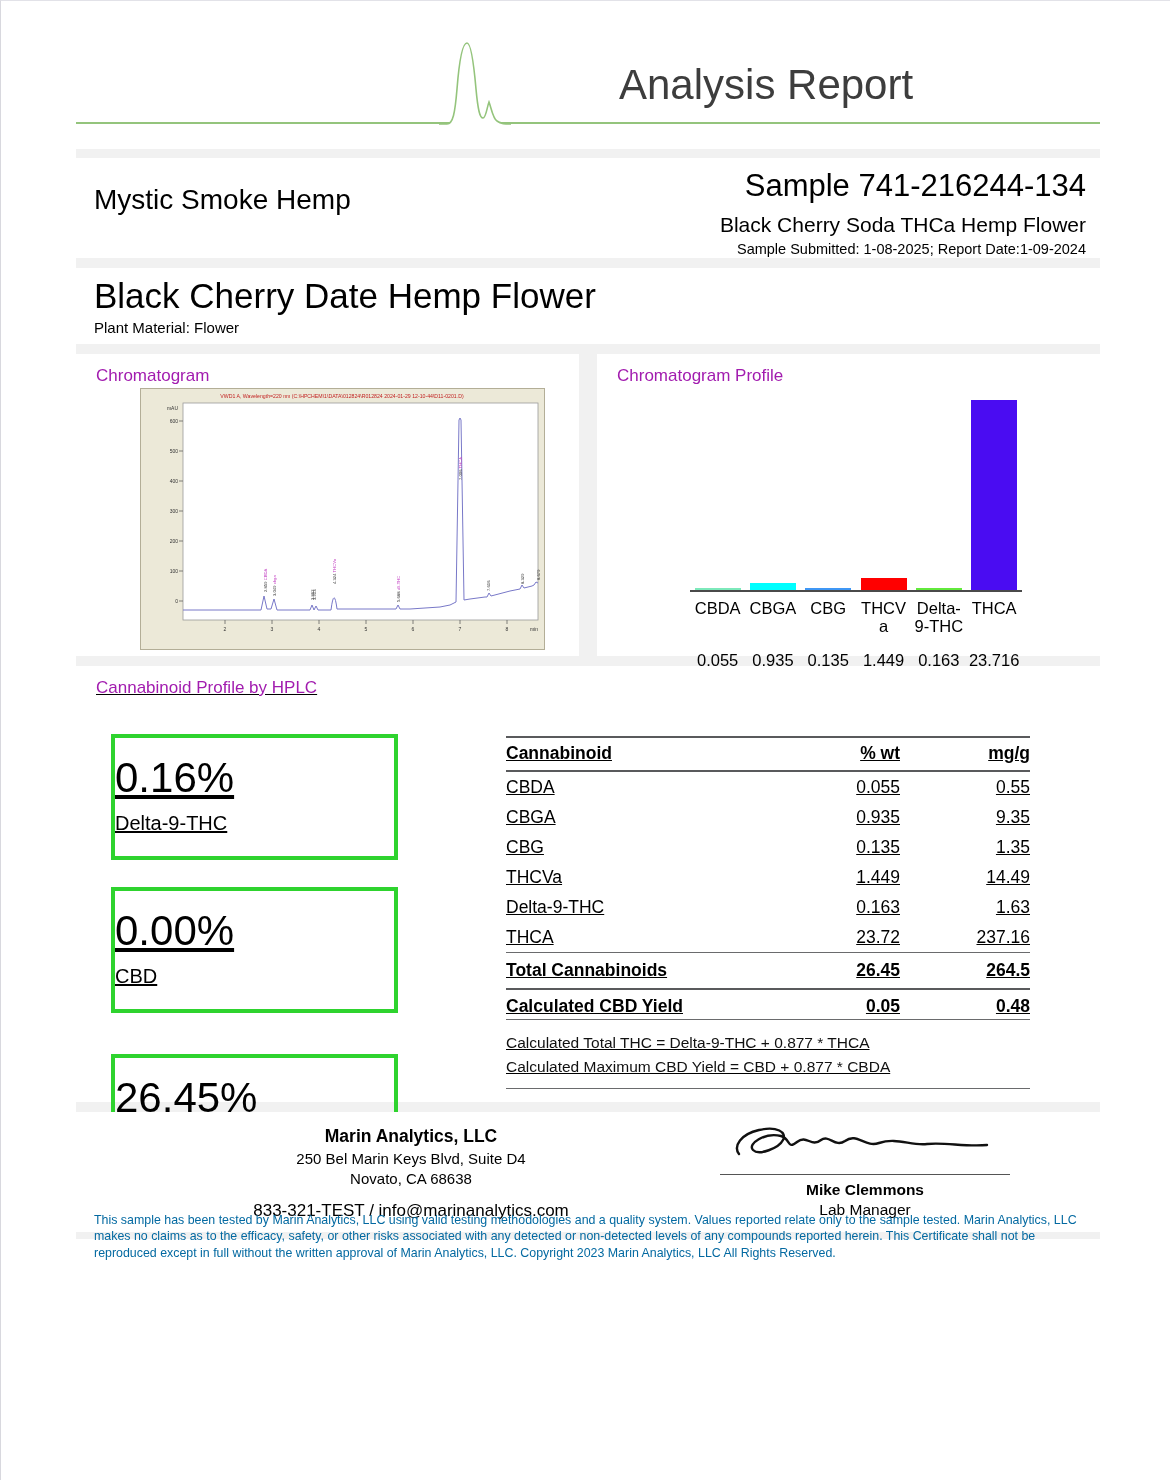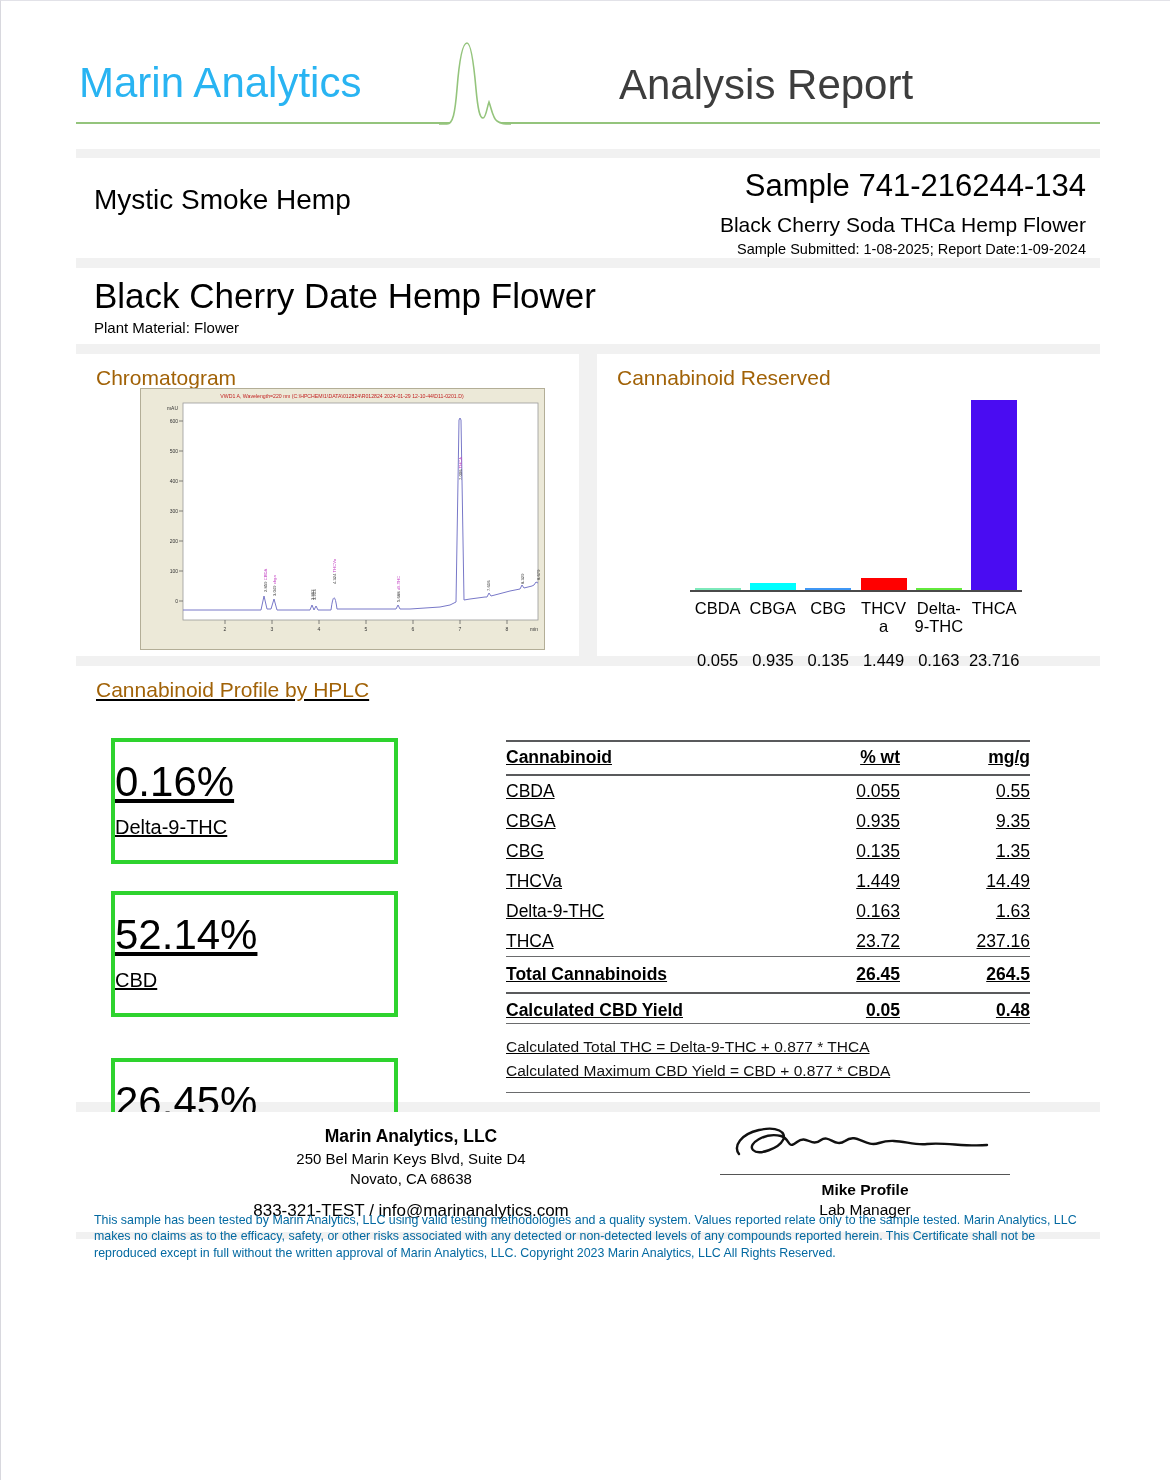--- a/index.html
+++ b/index.html
@@ -26,21 +26,21 @@
   .sample-dates { font-size:14.5px; margin-top:4px; }
 
   
   .product-card { height:76px; padding:8px 14px 0 18px; }
   .product-title { font-size:35px; }
   .product-material { font-size:15px; margin-top:3px; }
 
   
   .two-col { display:flex; gap:18px; }
   .two-col .card { flex:1; height:302px; position:relative; }
-  .section-title { font-size:21px; padding:12px 0 0 20px; color:#a16207; }
+  .section-title { font-size:17px; padding:12px 0 0 20px; color:#a21caf; }
 
   
   .chromo-img { position:absolute; left:64px; top:34px; }
 
   
   .chart-block { position:absolute; right:78px; top:42px; width:332px; }
   .bar-row { display:flex; align-items:flex-end; height:196px; border-bottom:2px solid #4a4a4a; }
   .bar-cell { width:55.3px; display:flex; justify-content:center; align-items:flex-end; }
   .bar { width:46px; }
   .label-row, .value-row { display:flex; }
@@ -83,21 +83,20 @@
   .signer { font-size:15.5px; font-weight:bold; margin-top:6px; }
   .signer-title { font-size:15.5px; margin-top:2px; }
   .disclaimer { position:absolute; left:18px; right:16px; top:100px; font-size:12.4px; line-height:1.32; color:#0369a1; }
 </style>
 </head>
 <body>
 
 <div class="page">
 
   <div class="report-header">
-    <div class="brand" style="color:#29b4f2;">Marin Analytics</div>
     <div class="header-title">Analysis Report</div>
     <div class="header-rule" style="background:#94c47c;"></div>
     <svg class="logo-peak" width="72" height="86" viewBox="0 0 72 86">
       <path d="M0,83 L8,83 C14,83 16,72 18,48 C21,10 25,2 28,2 C31,2 34,14 37,48 C39,70 41,77 44,77 C47,77 48,66 50,61 C52,66 54,78 58,80 C62,83 66,83 72,83" fill="#ffffff" stroke="#94c47c" stroke-width="1.6"></path>
     </svg>
   </div>
 
   <div class="gray-wrap">
 
     <div class="card sample-card">
@@ -150,21 +149,21 @@
             <text x="195.728" y="196" font-size="4.2" font-family="&quot;Liberation Sans&quot;, sans-serif" transform="rotate(-90 195.728 196)"><tspan fill="#333">4.324</tspan><tspan fill="#c03cc0"> THCVa</tspan></text>
             <text x="259.836" y="214" font-size="4.2" font-family="&quot;Liberation Sans&quot;, sans-serif" transform="rotate(-90 259.836 214)"><tspan fill="#333">5.688</tspan><tspan fill="#c03cc0"> d9-THC</tspan></text>
             <text x="321.78200000000004" y="92" font-size="4.2" font-family="&quot;Liberation Sans&quot;, sans-serif" transform="rotate(-90 321.78200000000004 92)"><tspan fill="#333">7.006</tspan><tspan fill="#c03cc0"> THCA</tspan></text>
             <text x="350.452" y="203" font-size="4.2" font-family="&quot;Liberation Sans&quot;, sans-serif" transform="rotate(-90 350.452 203)"><tspan fill="#333">7.616</tspan></text>
             <text x="383.963" y="196" font-size="4.2" font-family="&quot;Liberation Sans&quot;, sans-serif" transform="rotate(-90 383.963 196)"><tspan fill="#333">8.329</tspan></text>
             <text x="400.413" y="192" font-size="4.2" font-family="&quot;Liberation Sans&quot;, sans-serif" transform="rotate(-90 400.413 192)"><tspan fill="#333">8.679</tspan></text>
           </svg>
       </div>
 
       <div class="card">
-        <div class="section-title">Cannabinoid Reserved</div>
+        <div class="section-title">Chromatogram Profile</div>
         <div class="chart-block">
           <div class="bar-row">
               <div class="bar-cell">
                 <div class="bar" style="height: 2px; background: rgb(125, 233, 187);"></div>
               </div>
               <div class="bar-cell">
                 <div class="bar" style="height: 7.5px; background: rgb(0, 255, 255);"></div>
               </div>
               <div class="bar-cell">
                 <div class="bar" style="height: 2px; background: rgb(63, 151, 245);"></div>
@@ -202,21 +201,21 @@
     <div class="card hplc-card">
       <div class="section-title">Cannabinoid Profile by HPLC</div>
       <div class="hplc-flex">
 
         <div class="hplc-left">
           <div class="green-box gb-1">
             <div class="gb-value">0.16%</div>
             <div class="gb-label">Delta-9-THC</div>
           </div>
           <div class="green-box gb-2">
-            <div class="gb-value">52.14%</div>
+            <div class="gb-value">0.00%</div>
             <div class="gb-label">CBD</div>
           </div>
           <div class="green-box gb-3">
             <div class="gb-value">26.45%</div>
             <div class="gb-label">Total Cannabinoids</div>
           </div>
         </div>
 
         <div class="hplc-right">
           <table class="hplc-table">
@@ -290,20 +289,20 @@
         <div class="lab-name">Marin Analytics, LLC</div>
         <div class="lab-addr">250 Bel Marin Keys Blvd, Suite D4</div>
         <div class="lab-addr">Novato, CA 68638</div>
         <div class="lab-contact">833-321-TEST / info@marinanalytics.com</div>
       </div>
       <div class="sig-block">
         <svg width="280" height="58" viewBox="0 0 280 58">
           <path d="M14 38 C8 30 16 18 34 14 C52 10 62 16 58 24 C54 32 34 40 28 34 C22 28 40 16 56 20 C66 23 62 34 72 26 C82 18 86 32 96 24 C104 18 110 32 120 25 C132 16 140 32 154 27 C172 21 186 30 202 28 C220 26 240 31 262 29" fill="none" stroke="#111" stroke-width="2.4" stroke-linecap="round"></path>
         </svg>
         <div class="sig-line"></div>
-        <div class="signer">Mike Profile</div>
+        <div class="signer">Mike Clemmons</div>
         <div class="signer-title">Lab Manager</div>
       </div>
       <div class="disclaimer">This sample has been tested by Marin Analytics, LLC using valid testing methodologies and a quality system.  Values reported relate only to the sample tested.  Marin Analytics, LLC makes no claims as to the efficacy, safety, or other risks associated with any detected or non-detected levels of any compounds reported herein.  This Certificate shall not be reproduced except in full without the written approval of Marin Analytics, LLC.      Copyright 2023 Marin Analytics, LLC All Rights Reserved.</div>
     </div>
 
   </div>
 </div>
 
 </body></html>

